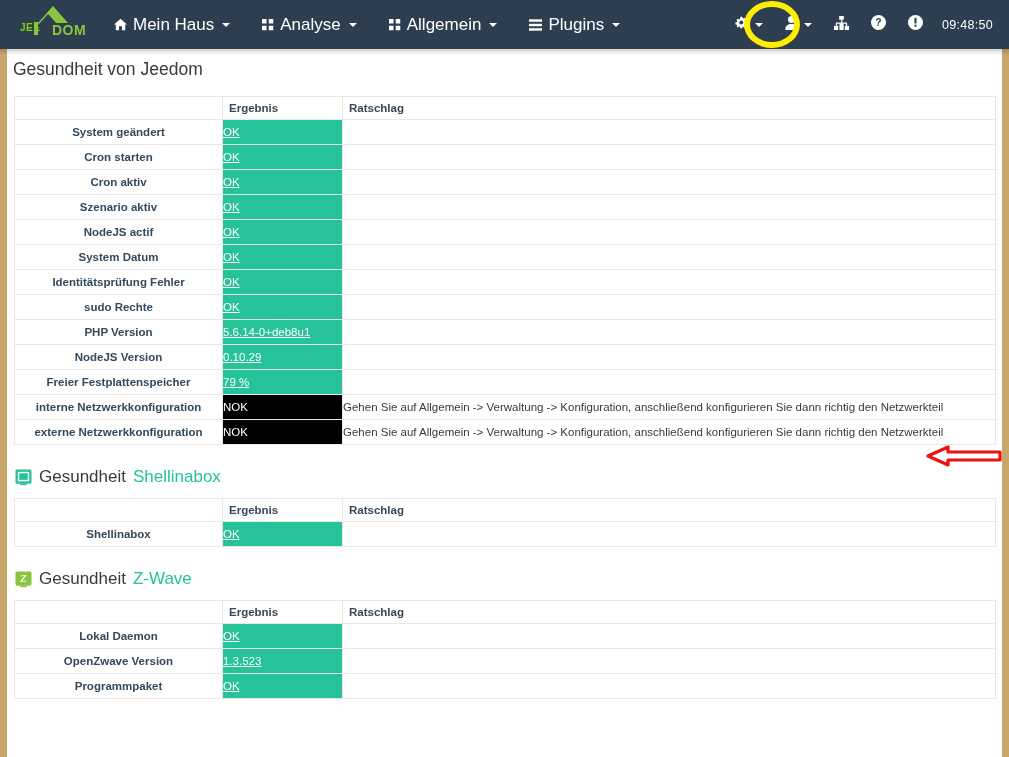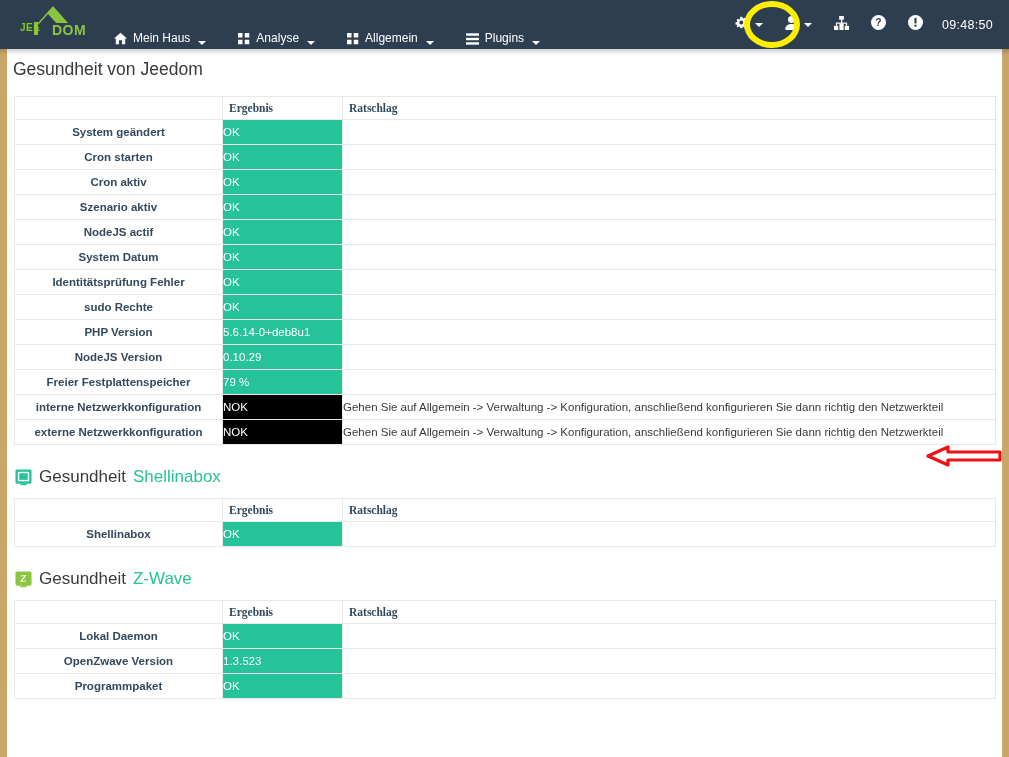--- a/index.html
+++ b/index.html
@@ -59,22 +59,22 @@
     letter-spacing:0.5px;
   }
   .brand-dom {
     position:absolute; left:44px; top:22px;
     font-size:14px; font-weight:bold; color:#8bc53f;
     letter-spacing:0.5px;
   }
 
   .nav-items { display:flex; align-items:center; margin-left:12px; }
   .nav-item {
-    display:flex; align-items:flex-end; gap:6px;
-    color:#ffffff; font-size:12px;
+    display:flex; align-items:center; gap:6px;
+    color:#ffffff; font-size:17px;
     padding:4px 16px; height:49px; cursor:pointer;
     white-space:nowrap;
   }
   .caret {
     width:0;height:0;
     border-left:4px solid transparent;
     border-right:4px solid transparent;
     border-top:4px solid #ffffff;
     margin-left:2px;
   }
@@ -130,30 +130,29 @@
     border:1px solid #e8e8e8;
     padding:0;
     vertical-align:middle;
   }
   table.health thead th {
     height:23px;
     color:#34495e; font-weight:bold; font-size:11.5px;
     text-align:left;
     padding-left:6px;
     background:#ffffff;
-    font-family:Liberation Serif, serif;
   }
   table.health tbody td { height:25px; }
   td.c-name {
     color:#34495e; font-weight:bold; padding-left:7px;text-align:center;
   }
   td.c-res {
     color:#ffffff; padding-left:6px; font-weight:normal;
   }
-  td.c-res.ok   { background:#26c29a; }
+  td.c-res.ok   { background:#26c29a;text-decoration:underline; }
   td.c-res.nok  { background:#000000; }
   td.c-adv {
     color:#3a3a3a; padding-left:5px; font-size:11.5px;
     white-space:nowrap;
   }
   col.w-name { width:208px; }
   col.w-res  { width:120px; }
   col.w-adv  { width:653px; }
 
   .spacer-16 { height:16px; }

